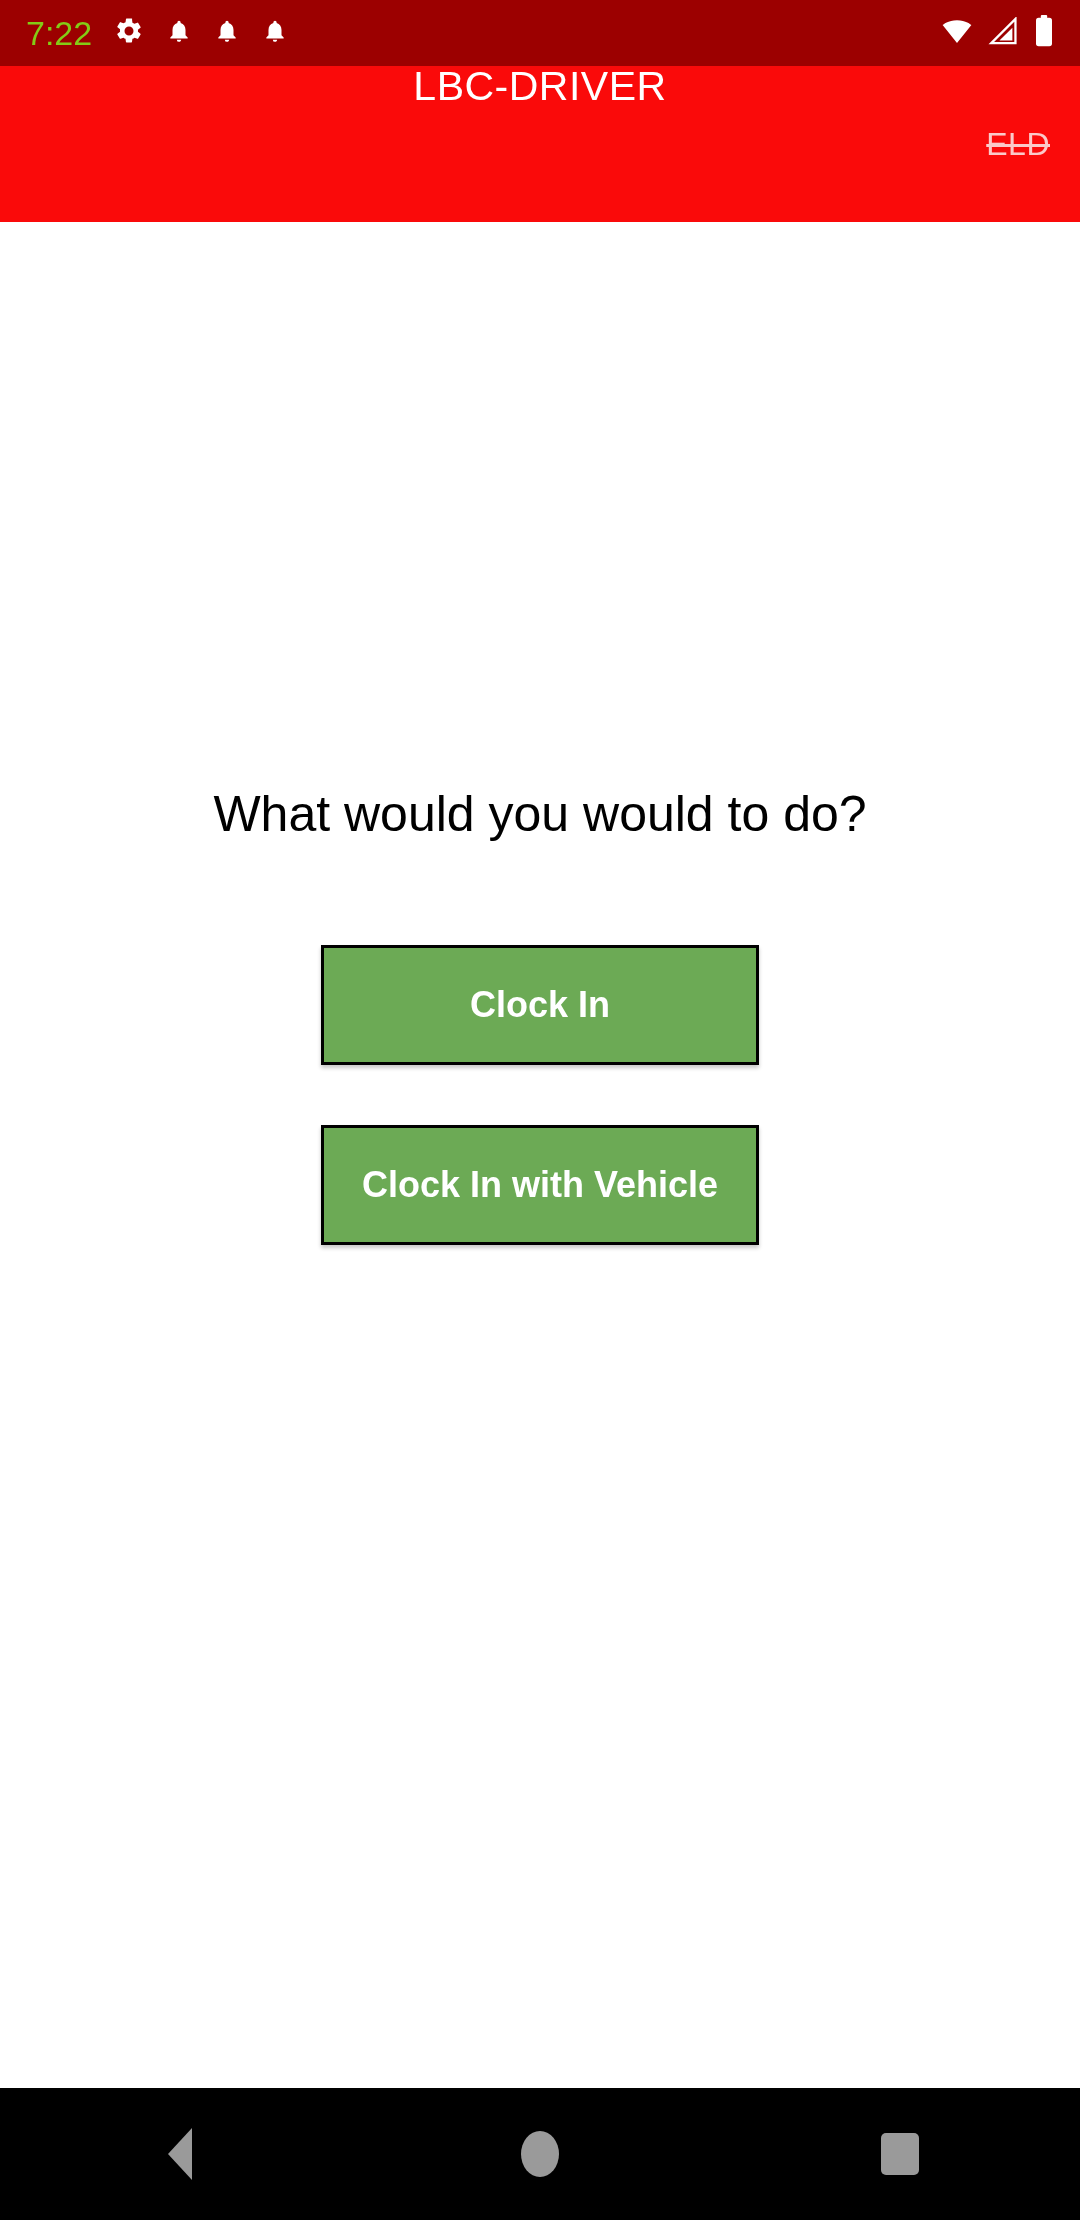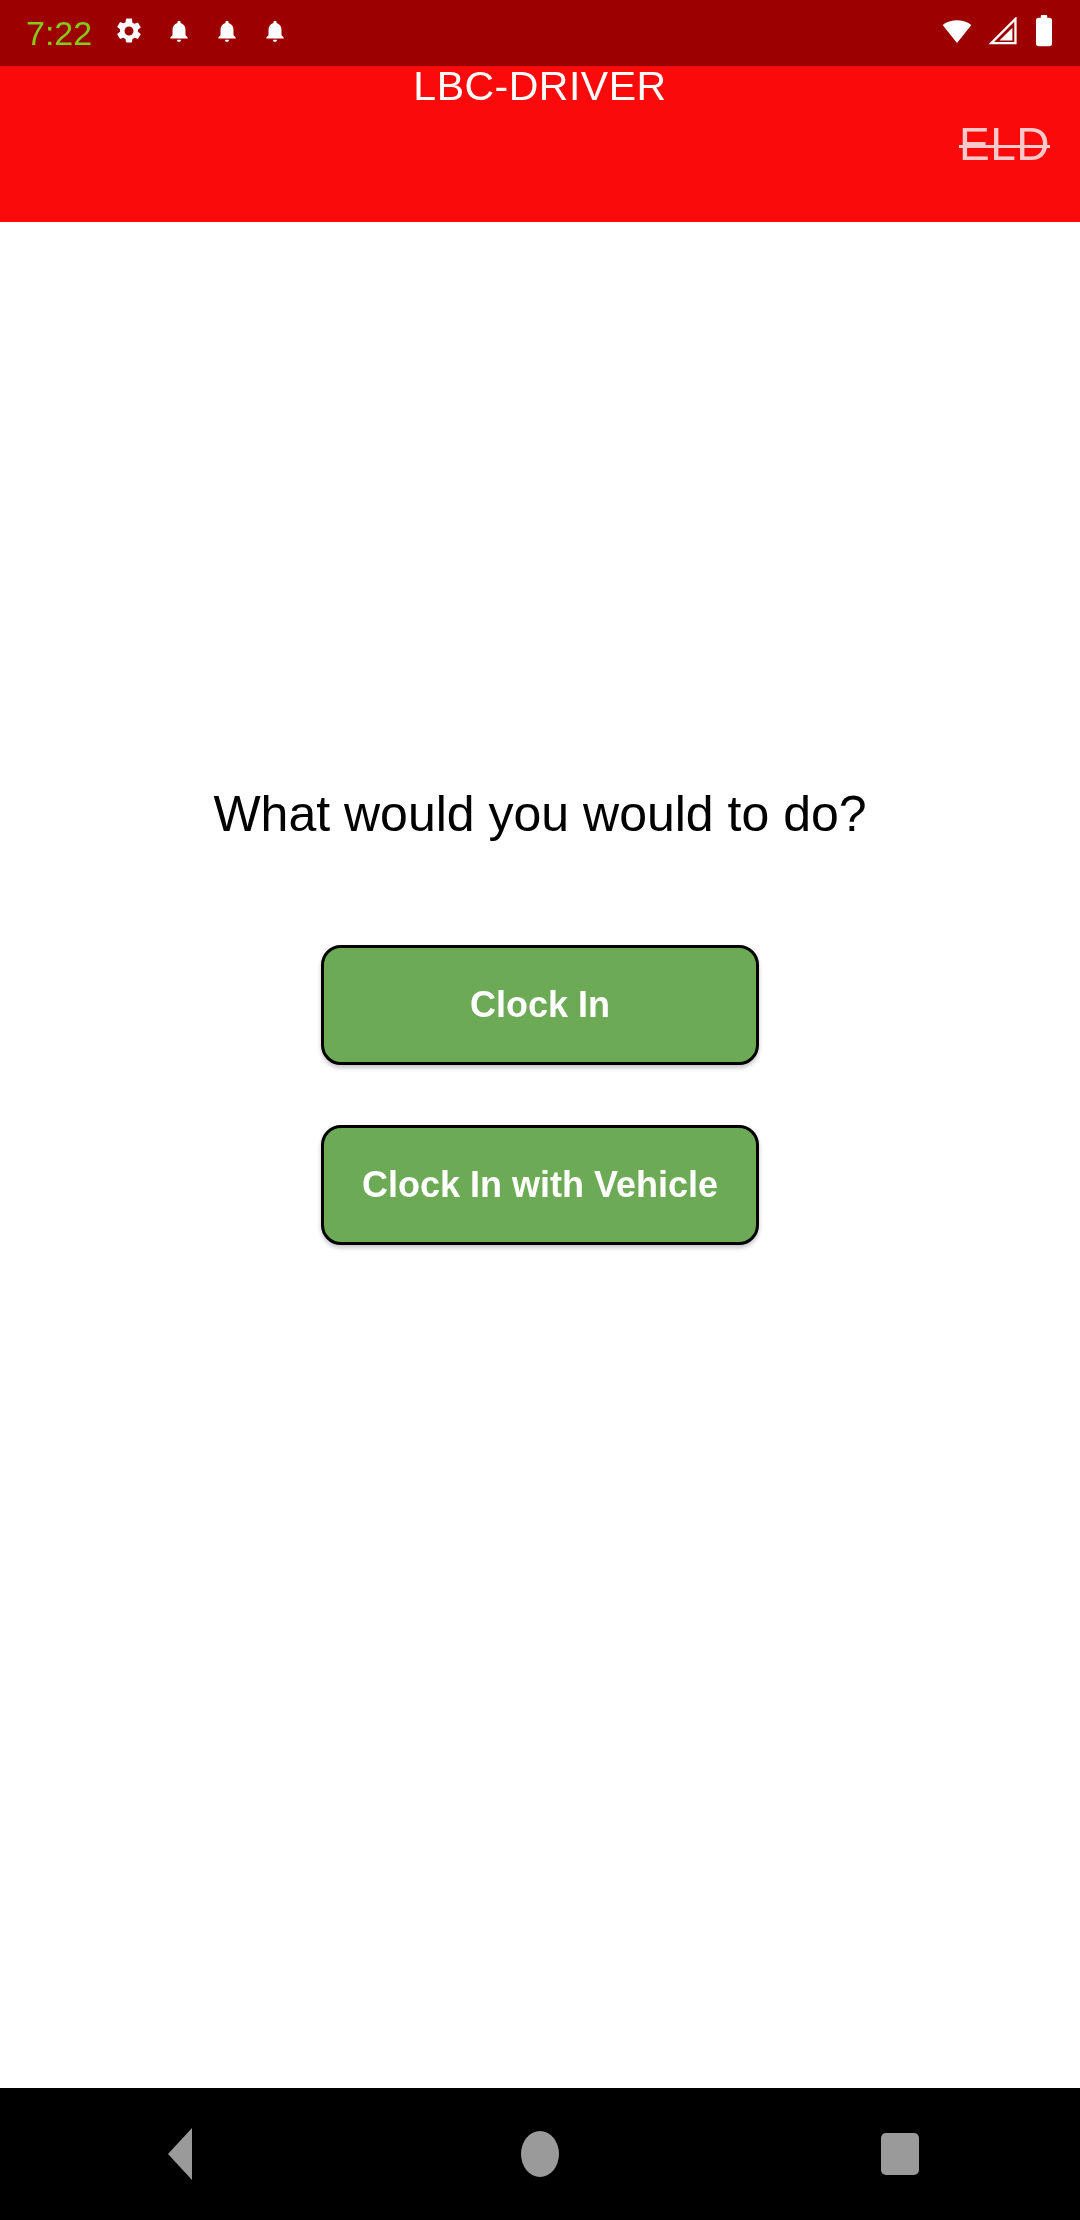--- a/index.html
+++ b/index.html
@@ -67,21 +67,21 @@
     font-weight: 400;
     letter-spacing: 0.5px;
     line-height: 1;
   }
   .app-bar-action {
     position: absolute;
     right: 30px;
     top: 50%;
     transform: translateY(-50%);
     color: #FBC9C9;
-    font-size: 46px;
+    font-size: 32px;
     font-weight: 400;
     letter-spacing: 0.5px;
     text-decoration: line-through;
     text-decoration-thickness: 3px;
     line-height: 1;
   }
 
   
   .content {
     flex: 1 1 auto;
@@ -107,21 +107,21 @@
     display: flex;
     flex-direction: column;
     align-items: center;
     gap: 60px;
   }
   .action-btn {
     width: 438px;
     height: 120px;
     background: #6CAA55;
     border: 3px solid #000000;
-    border-radius: 20px;
+    border-radius: 0;
     color: #ffffff;
     font-family: "Liberation Sans", sans-serif;
     font-size: 36px;
     font-weight: bold;
     line-height: 1;
     display: flex;
     align-items: center;
     justify-content: center;
     cursor: pointer;
     box-shadow: 0 3px 4px rgba(0,0,0,0.22);

